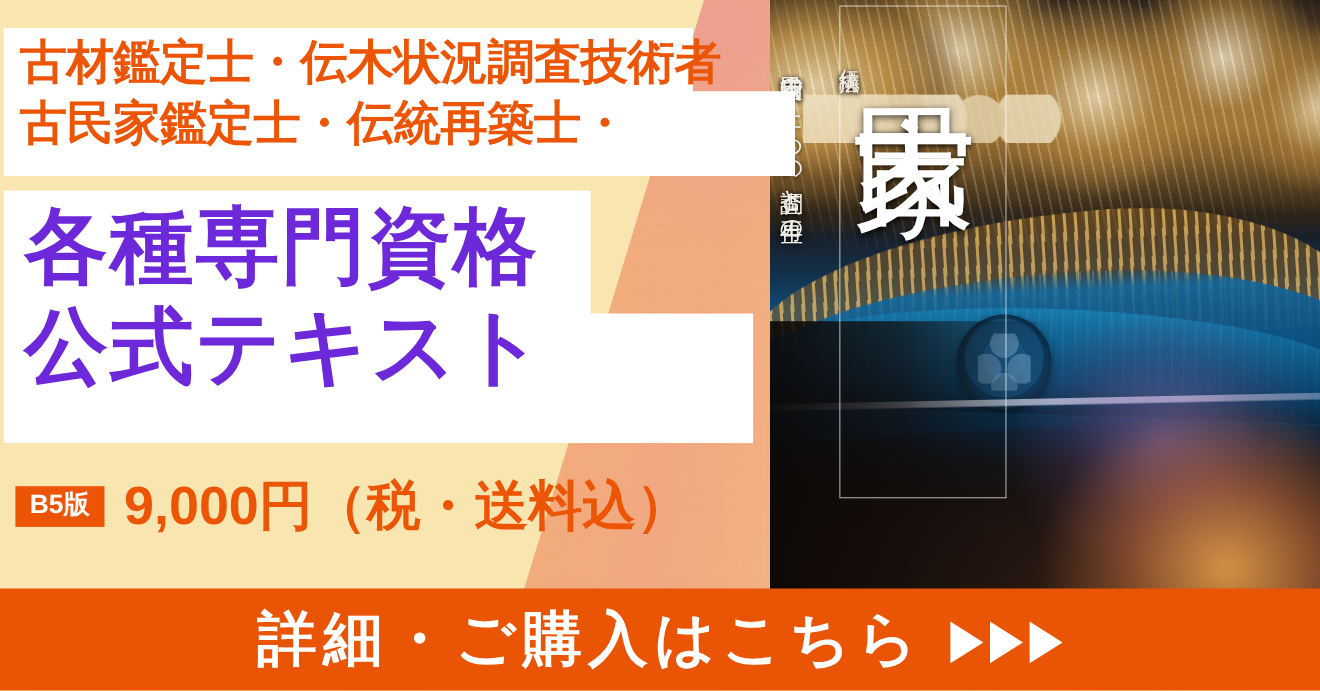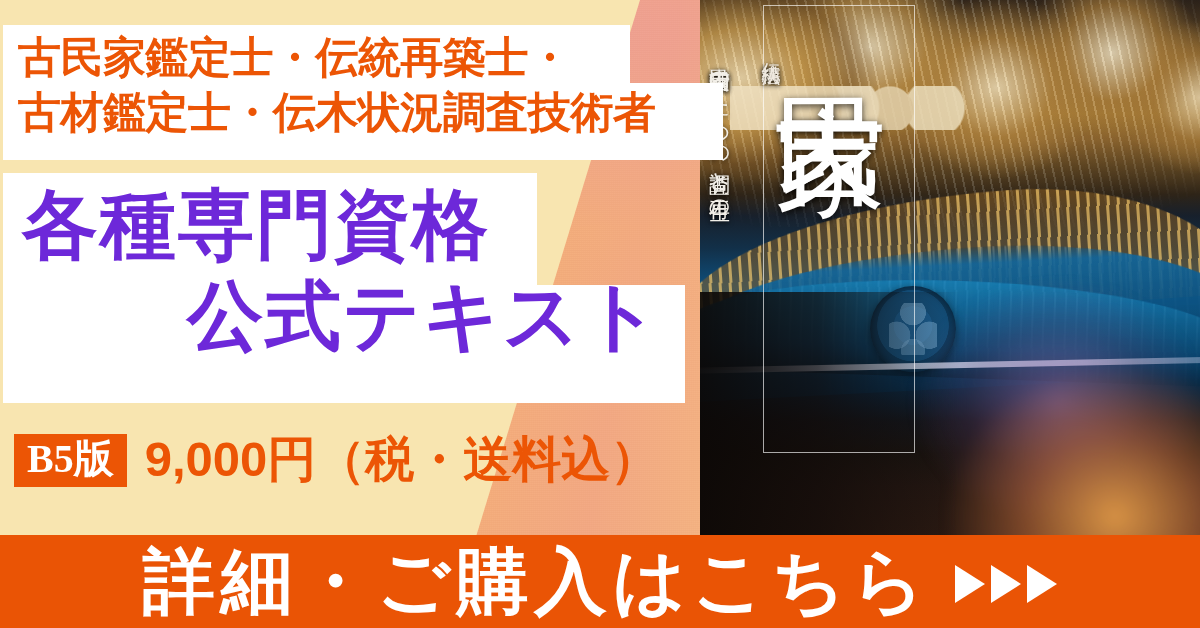--- a/index.html
+++ b/index.html
@@ -182,47 +182,46 @@
     letter-spacing:-0.5px;
     white-space:nowrap;
   }
   .headline .l{display:block;}
 
   .maincopy{
     position:absolute;left:22px;top:184px;width:660px;
     color:#6d28d9;font-weight:700;line-height:1.07;
   }
   .maincopy .l1{display:block;font-size:76px;letter-spacing:2px;}
-  .maincopy .l2{display:block;font-size:76px;letter-spacing:2px;text-align:right;padding-right:20px;margin-top:10px;}
+  .maincopy .l2{display:block;font-size:76px;letter-spacing:2px;text-align:left;padding-right:20px;margin-top:10px;}
 
   
   .price-row{
     position:absolute;left:14px;top:429px;height:62px;
     display:flex;align-items:center;
   }
   .badge{
     background:#ec5505;color:#ffffff;
-    font-size:40px;font-weight:700;
+    font-size:24px;font-weight:700;
     padding:5px 13px 8px 13px;line-height:1;
     letter-spacing:0px;
-    font-family:Liberation Serif, serif;
   }
   .price{
     color:#ec5505;font-size:49px;font-weight:700;
     margin-left:18px;letter-spacing:0px;white-space:nowrap;
   }
 
   
   .cta{
     position:absolute;left:0;bottom:0;width:1200px;height:93px;
     background:#ea5405;
     display:flex;align-items:center;justify-content:center;
   }
   .cta-text{
-    color:#ffffff;font-size:72px;font-weight:700;
+    color:#ffffff;font-size:54px;font-weight:700;
     letter-spacing:6px;white-space:nowrap;
   }
   .cta-arrows{
     display:inline-flex;align-items:center;gap:6px;margin-left:24px;
     transform:translateY(2px);
   }
   .cta-arrows i{
     display:block;width:0;height:0;
     border-left:30px solid #ffffff;
     border-top:19px solid transparent;
@@ -253,22 +252,22 @@
     <div class="cover-frame"></div>
     <div class="cover-title">古民家</div>
     <div class="cover-sub-a">伝統構法</div>
     <div class="cover-sub">古民家活用のための調査と再生の</div>
   </div>
 
   <div class="yellow-panel"></div>
 
   <div class="white-box-1"></div>
   <div class="headline">
+    <span class="l">古材鑑定士・伝木状況調査技術者</span>
     <span class="l">古民家鑑定士・伝統再築士・</span>
-    <span class="l">古材鑑定士・伝木状況調査技術者</span>
   </div>
 
   <div class="white-box-2"></div>
   <div class="maincopy">
     <span class="l1">各種専門資格</span>
     <span class="l2">公式テキスト</span>
   </div>
 
   <div class="price-row">
     <span class="badge">B5版</span>

